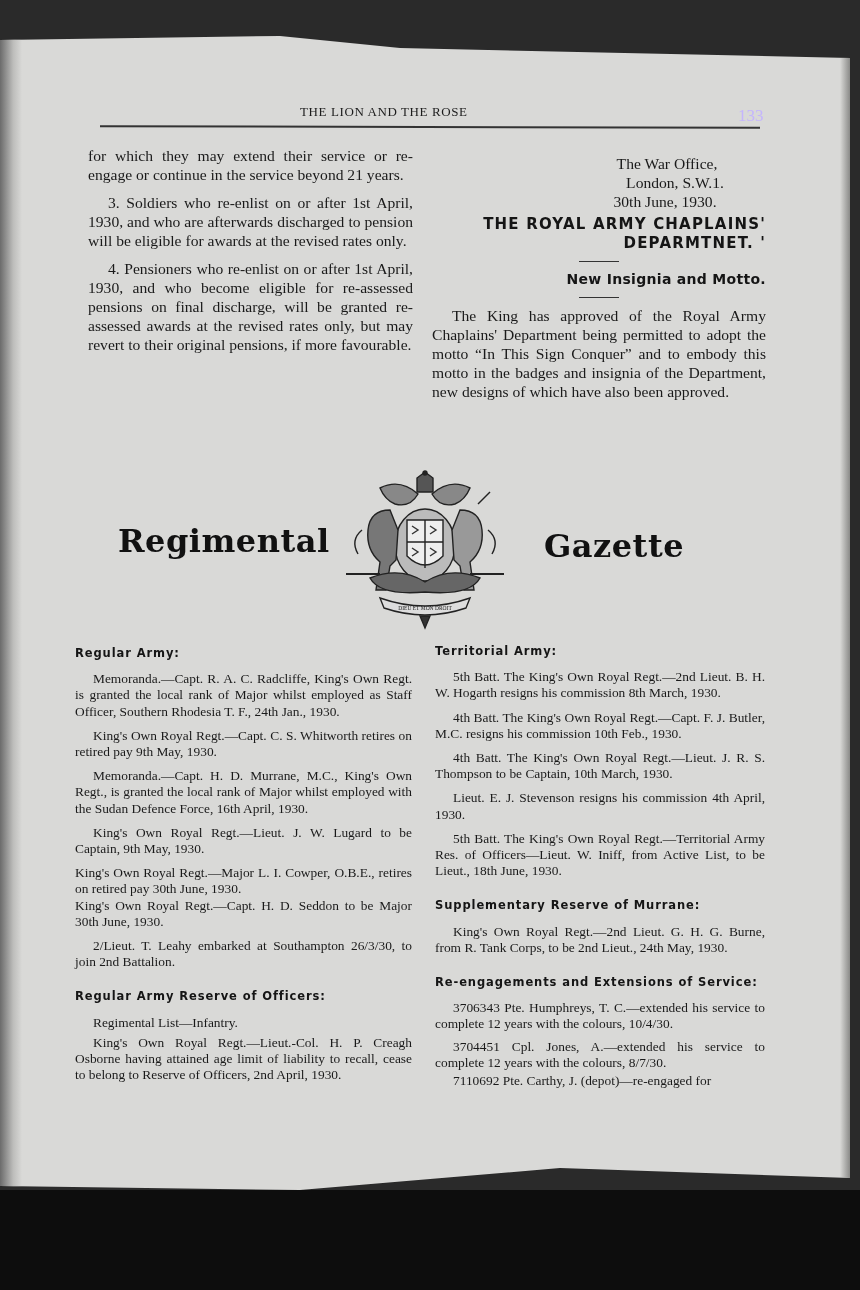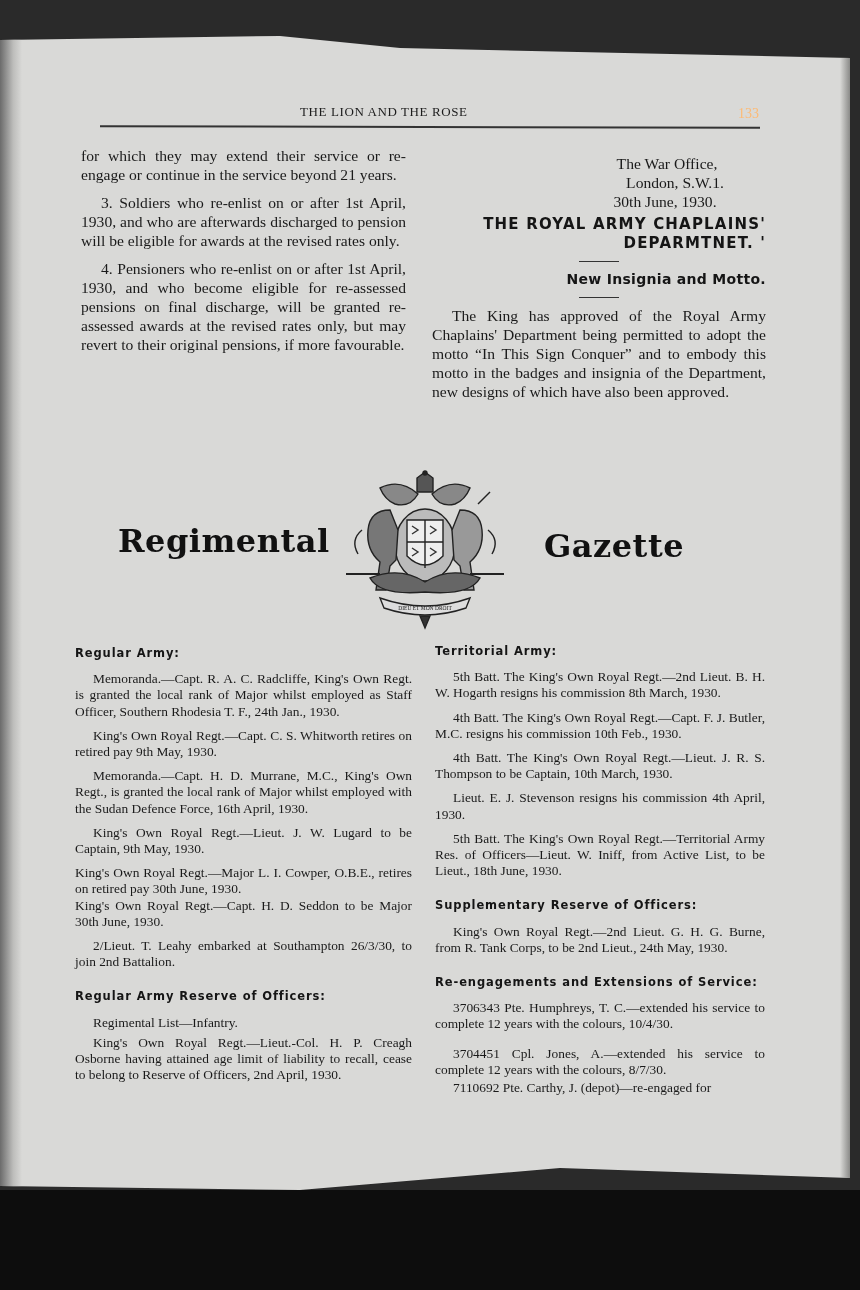--- a/index.html
+++ b/index.html
@@ -19,28 +19,28 @@
     background:linear-gradient(to right,#6b6b6b,#bdbdbb 60%,rgba(217,217,215,0));
   }
   .page::after {
     content:""; position:absolute; right:0; top:0; width:10px; height:100%;
     background:linear-gradient(to left,#8a8a88,rgba(217,217,215,0));
   }
   .running-head {
     position:absolute; left:300px; top:104px; font-size:13px; letter-spacing:0.6px;
     color:#1c1c1c; font-family:"Liberation Serif",serif;
   }
-  .page-number { position:absolute; left:738px; top:106px; font-size:14px; color:#fdba74; }
+  .page-number { position:absolute; left:738px; top:106px; font-size:17px; color:#c4b5fd; }
   .head-rule { position:absolute; left:100px; top:126px; width:660px; height:2px; background:#333; transform:rotate(0.15deg); }
 
   .col { position:absolute; color:#1a1a1a; font-size:15.6px; line-height:19px; text-align:justify; }
   .col p { margin:0 0 9px 0; text-indent:20px; }
   .col p.noindent { text-indent:0; }
 
-  .col-left-top { left:81px; top:146px; width:325px; }
+  .col-left-top { left:88px; top:146px; width:325px; }
   .col-right-top { left:432px; top:154px; width:334px; }
 
   .addr { text-align:center; font-size:15.6px; line-height:19px; }
   .addr div { white-space:nowrap; }
 
   .sans-h {
     font-family:"DejaVu Sans","Liberation Sans",sans-serif; font-weight:bold;
     color:#151515; text-align:right;
   }
   .chap-title { font-size:15px; letter-spacing:1.2px; line-height:19px; margin-top:4px; }
@@ -143,20 +143,20 @@
 </div>
 
 <div class="col col-bottom col-br">
   <div class="sec-h">Territorial Army:</div>
   <p>5th Batt. The King's Own Royal Regt.—2nd Lieut. B. H. W. Hogarth resigns his commission 8th March, 1930.</p>
   <p>4th Batt. The King's Own Royal Regt.—Capt. F. J. Butler, M.C. resigns his commission 10th Feb., 1930.</p>
   <p>4th Batt. The King's Own Royal Regt.—Lieut. J. R. S. Thompson to be Captain, 10th March, 1930.</p>
   <p>Lieut. E. J. Stevenson resigns his commission 4th April, 1930.</p>
   <p>5th Batt. The King's Own Royal Regt.—Territorial Army Res. of Officers—Lieut. W. Iniff, from Active List, to be Lieut., 18th June, 1930.</p>
   <div class="gap"></div>
-  <div class="sec-h">Supplementary Reserve of Officers:</div>
+  <div class="sec-h">Supplementary Reserve of Murrane:</div>
   <p>King's Own Royal Regt.—2nd Lieut. G. H. G. Burne, from R. Tank Corps, to be 2nd Lieut., 24th May, 1930.</p>
   <div class="gap"></div>
   <div class="sec-h">Re-engagements and Extensions of Service:</div>
-  <p style="margin-bottom:13px">3706343 Pte. Humphreys, T. C.—extended his service to complete 12 years with the colours, 10/4/30.</p>
+  <p style="margin-bottom:6px">3706343 Pte. Humphreys, T. C.—extended his service to complete 12 years with the colours, 10/4/30.</p>
   <p style="margin-bottom:2px">3704451 Cpl. Jones, A.—extended his service to complete 12 years with the colours, 8/7/30.</p>
   <p>7110692 Pte. Carthy, J. (depot)—re-engaged for</p>
 </div>
 
 </body></html>

